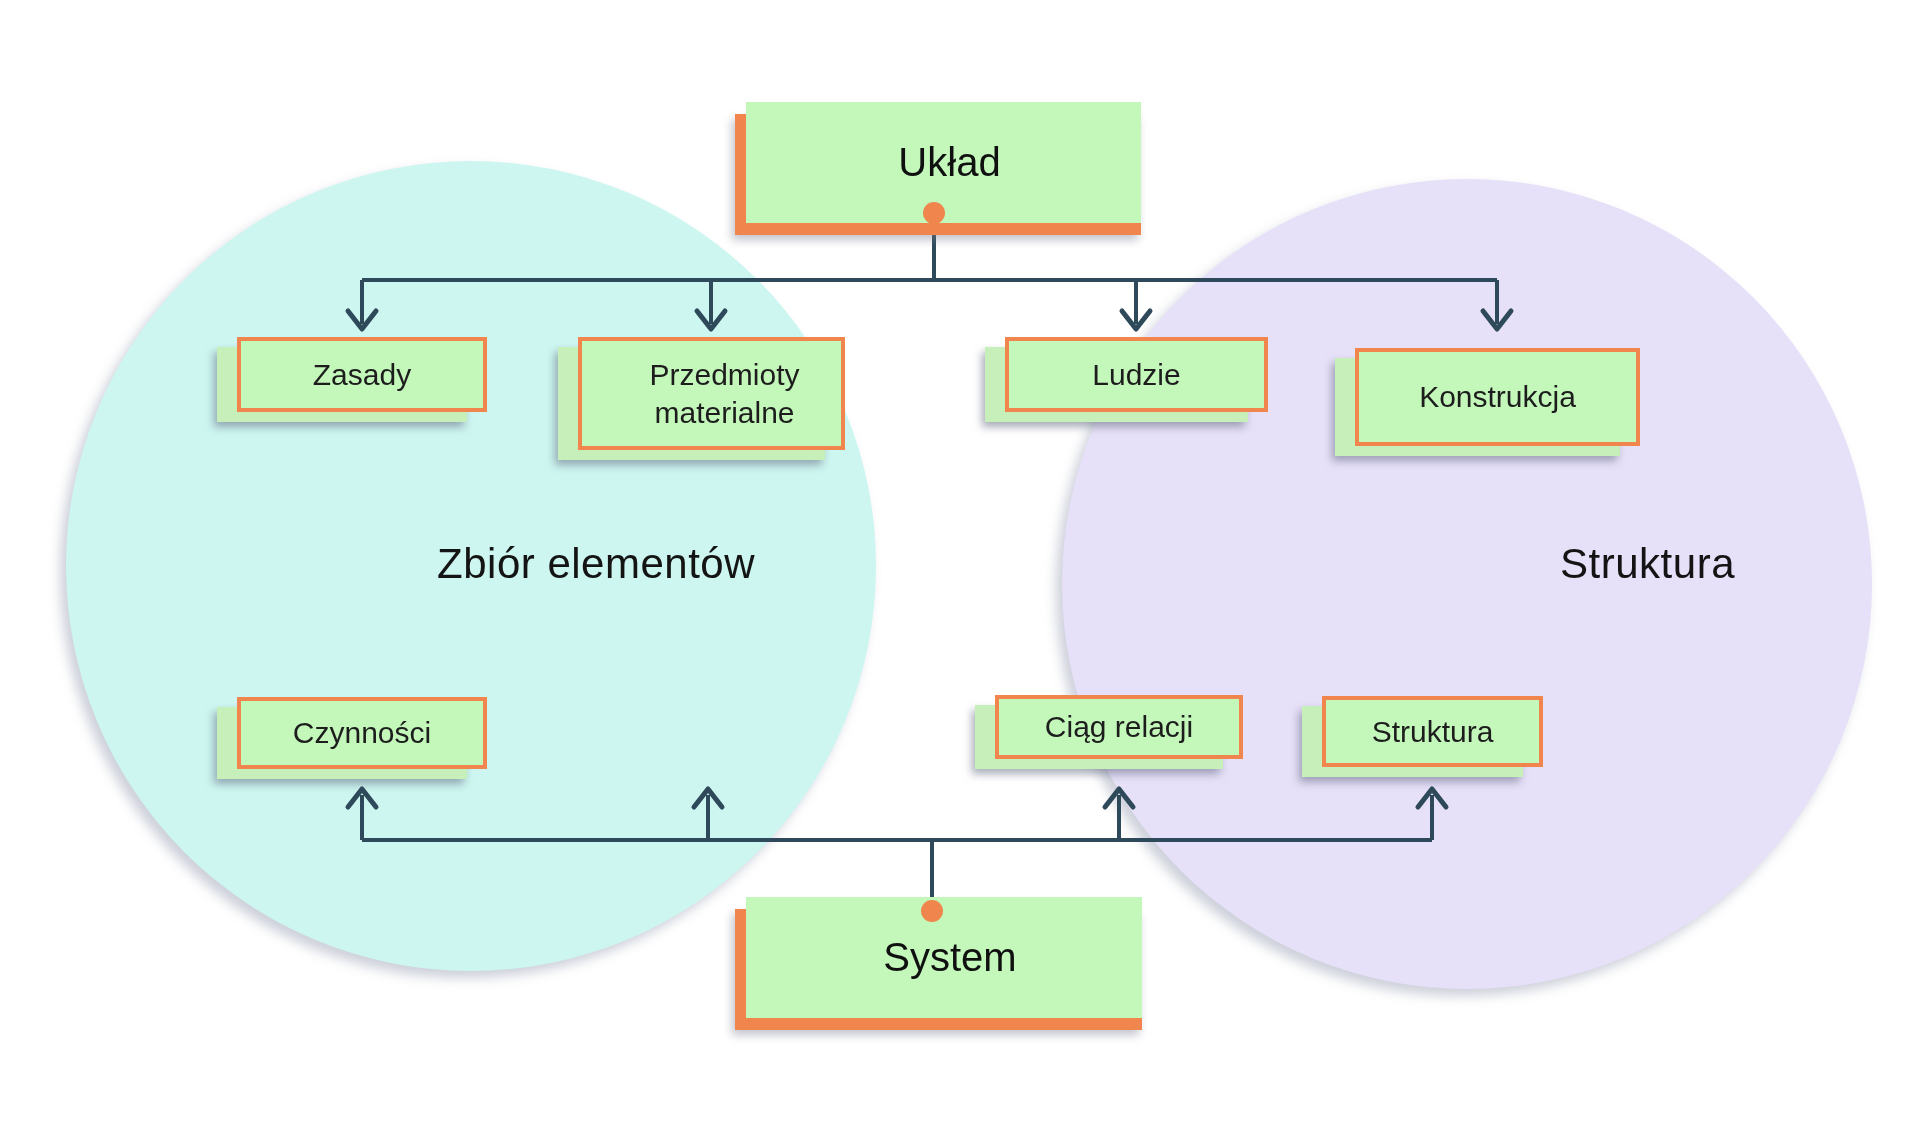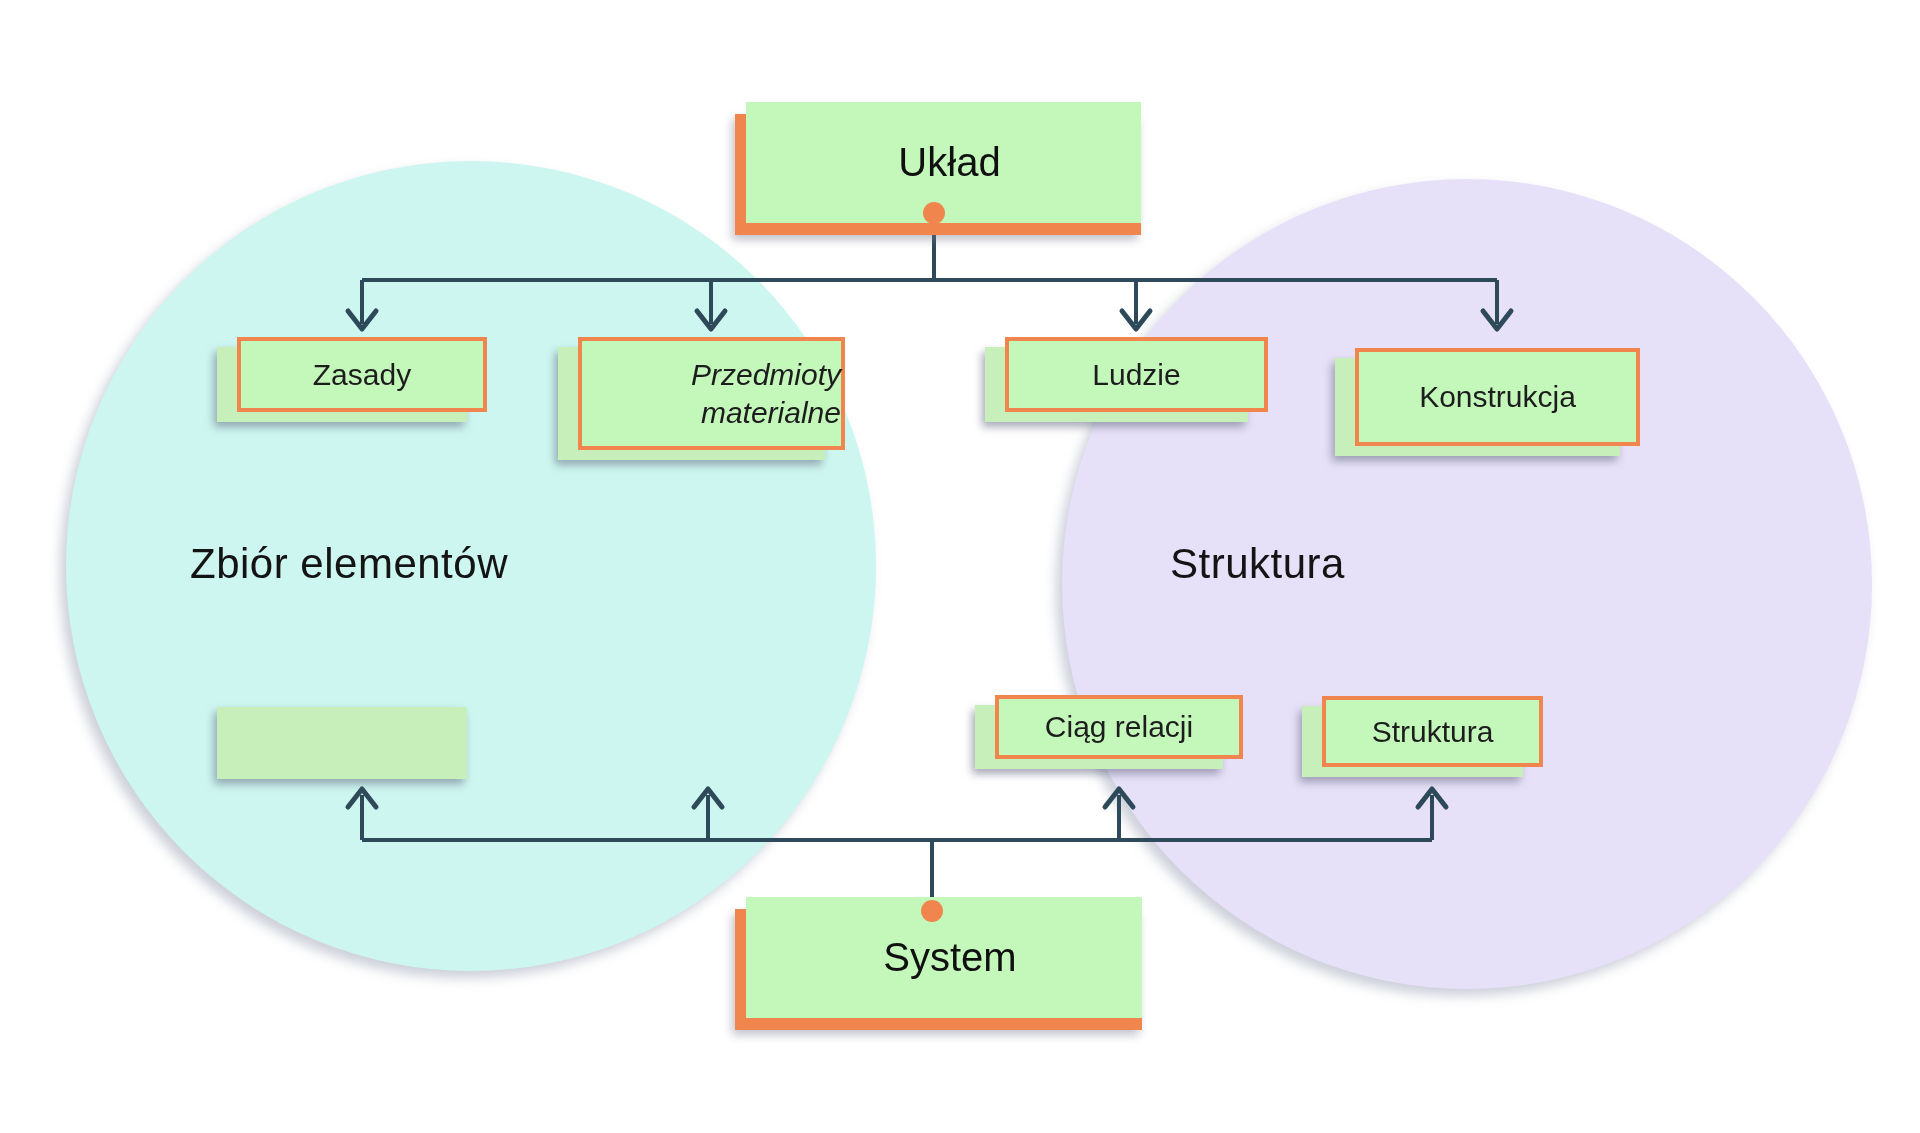--- a/index.html
+++ b/index.html
@@ -12,39 +12,39 @@
   }
   .stage{position:relative;width:1920px;height:1133px;}
 
   
   .circle{position:absolute;border-radius:50%;
           box-shadow:-6px 7px 12px rgba(145,150,172,.45);}
   .circle.left {left:66px; top:161px;width:810px;height:810px;background:var(--left-circle-fill,#cdf6f0);}
   .circle.right{left:1062px;top:179px;width:810px;height:810px;background:var(--right-circle-fill,#e6e0f8);}
 
   .circle-label{position:absolute;font-size:42px;line-height:46px;
-                text-align:left;color:#141414;letter-spacing:.5px;}
+                text-align:right;color:#141414;letter-spacing:.5px;}
 
   
   svg.connectors{position:absolute;left:0;top:0;z-index:2;}
   .ln{fill:none;stroke:var(--connector,#2e4a5a);stroke-width:4;}
   .ah{fill:none;stroke:var(--connector,#2e4a5a);stroke-width:5;stroke-linecap:round;stroke-linejoin:round;}
 
   
   .node{position:absolute;z-index:3;}
   .n-shadow{position:absolute;left:0;right:20px;top:10px;bottom:0;
             background:var(--box-shadow-fill,#c6efba);
             filter:drop-shadow(-3px 5px 4px rgba(96,104,128,.55));}
   .n-front{position:absolute;left:20px;right:0;top:0;bottom:10px;
            background:var(--box-fill,#c3f8ba);
            border:4px solid var(--accent-orange,#f0854d);
            box-sizing:border-box;
            display:flex;align-items:center;justify-content:center;
            font-size:30px;line-height:38px;color:#1d1d1d;}
-  .node.wrap .n-front{justify-content:flex-start;padding-left:26px;text-align:right;font-style:italic;}
+  .node.wrap .n-front{justify-content:flex-start;padding-left:26px;text-align:center;}
 
   
   .bignode{position:absolute;z-index:3;}
   .bn-back{position:absolute;left:0;right:0;top:12px;bottom:0;
            background:var(--accent-orange,#f0854d);
            filter:drop-shadow(-3px 5px 5px rgba(120,122,142,.45));}
   .bn-front{position:absolute;left:11px;right:0;top:0;bottom:12px;
             background:var(--box-fill,#c3f8ba);
             display:flex;align-items:center;justify-content:center;
             font-size:40px;color:#101010;padding-left:12px;}
@@ -107,20 +107,21 @@
     <div class="n-front">Ludzie</div>
   </div>
 
   <div class="node" style="left:1335px;top:348px;width:305px;height:108px">
     <div class="n-shadow"></div>
     <div class="n-front">Konstrukcja</div>
   </div>
 
   <div class="node" style="left:217px;top:697px;width:270px;height:82px">
     <div class="n-shadow"></div>
+    <div class="n-front">Czynności</div>
   </div>
 
 
   <div class="node" style="left:975px;top:695px;width:268px;height:74px">
     <div class="n-shadow"></div>
     <div class="n-front">Ciąg relacji</div>
   </div>
 
   <div class="node" style="left:1302px;top:696px;width:241px;height:81px">
     <div class="n-shadow"></div>

